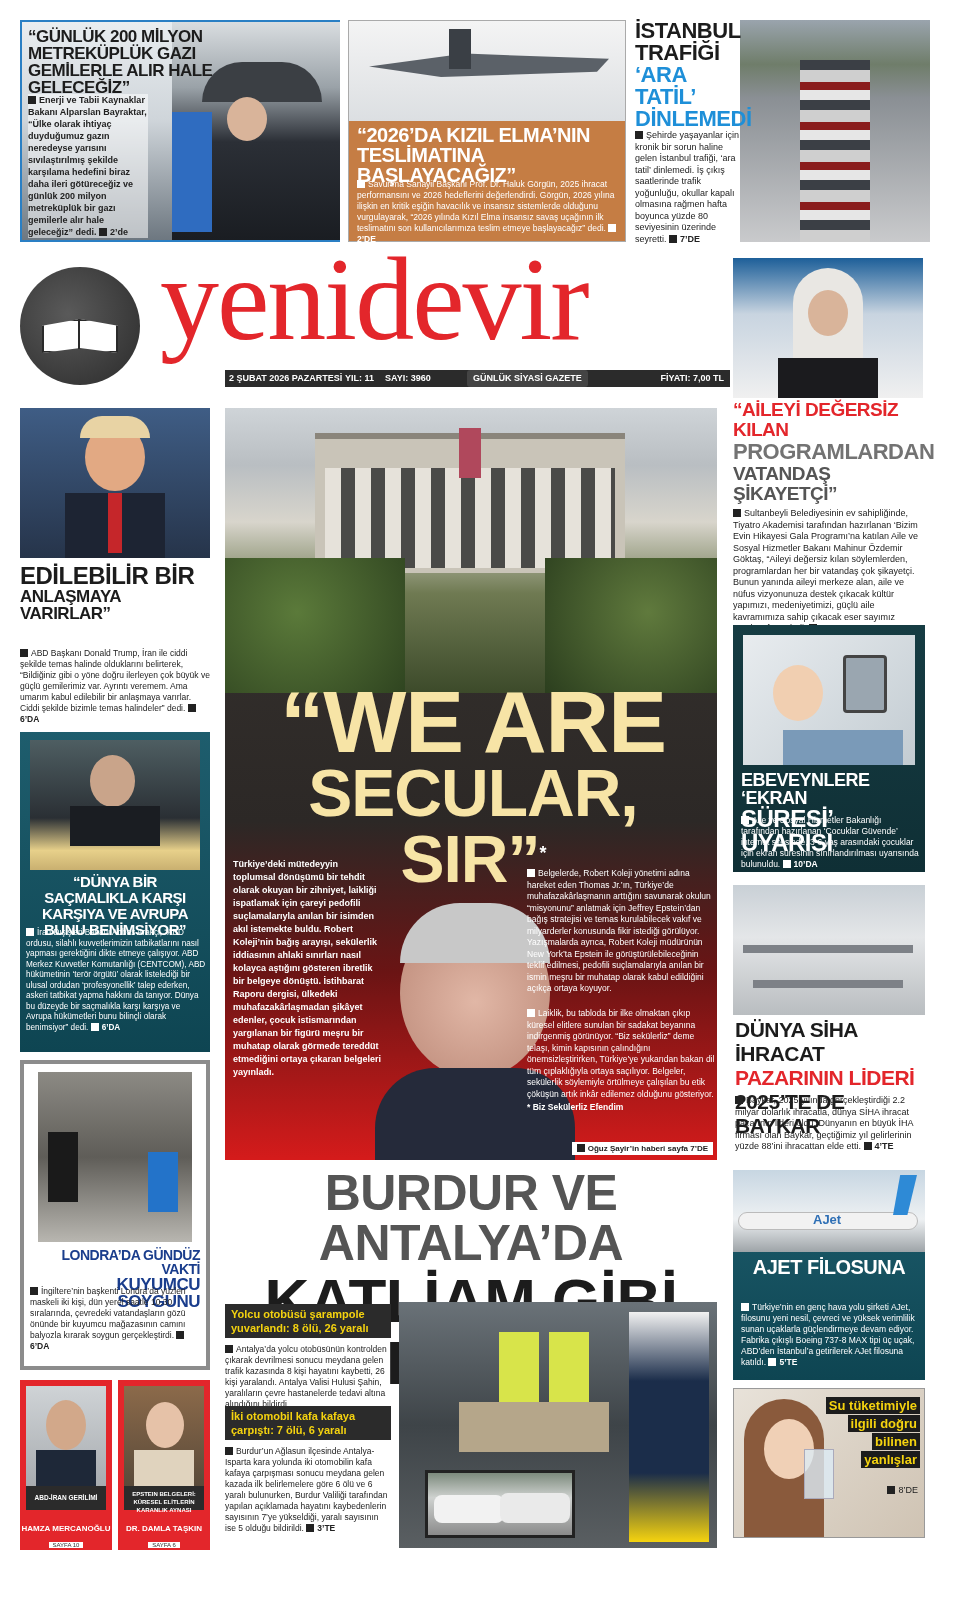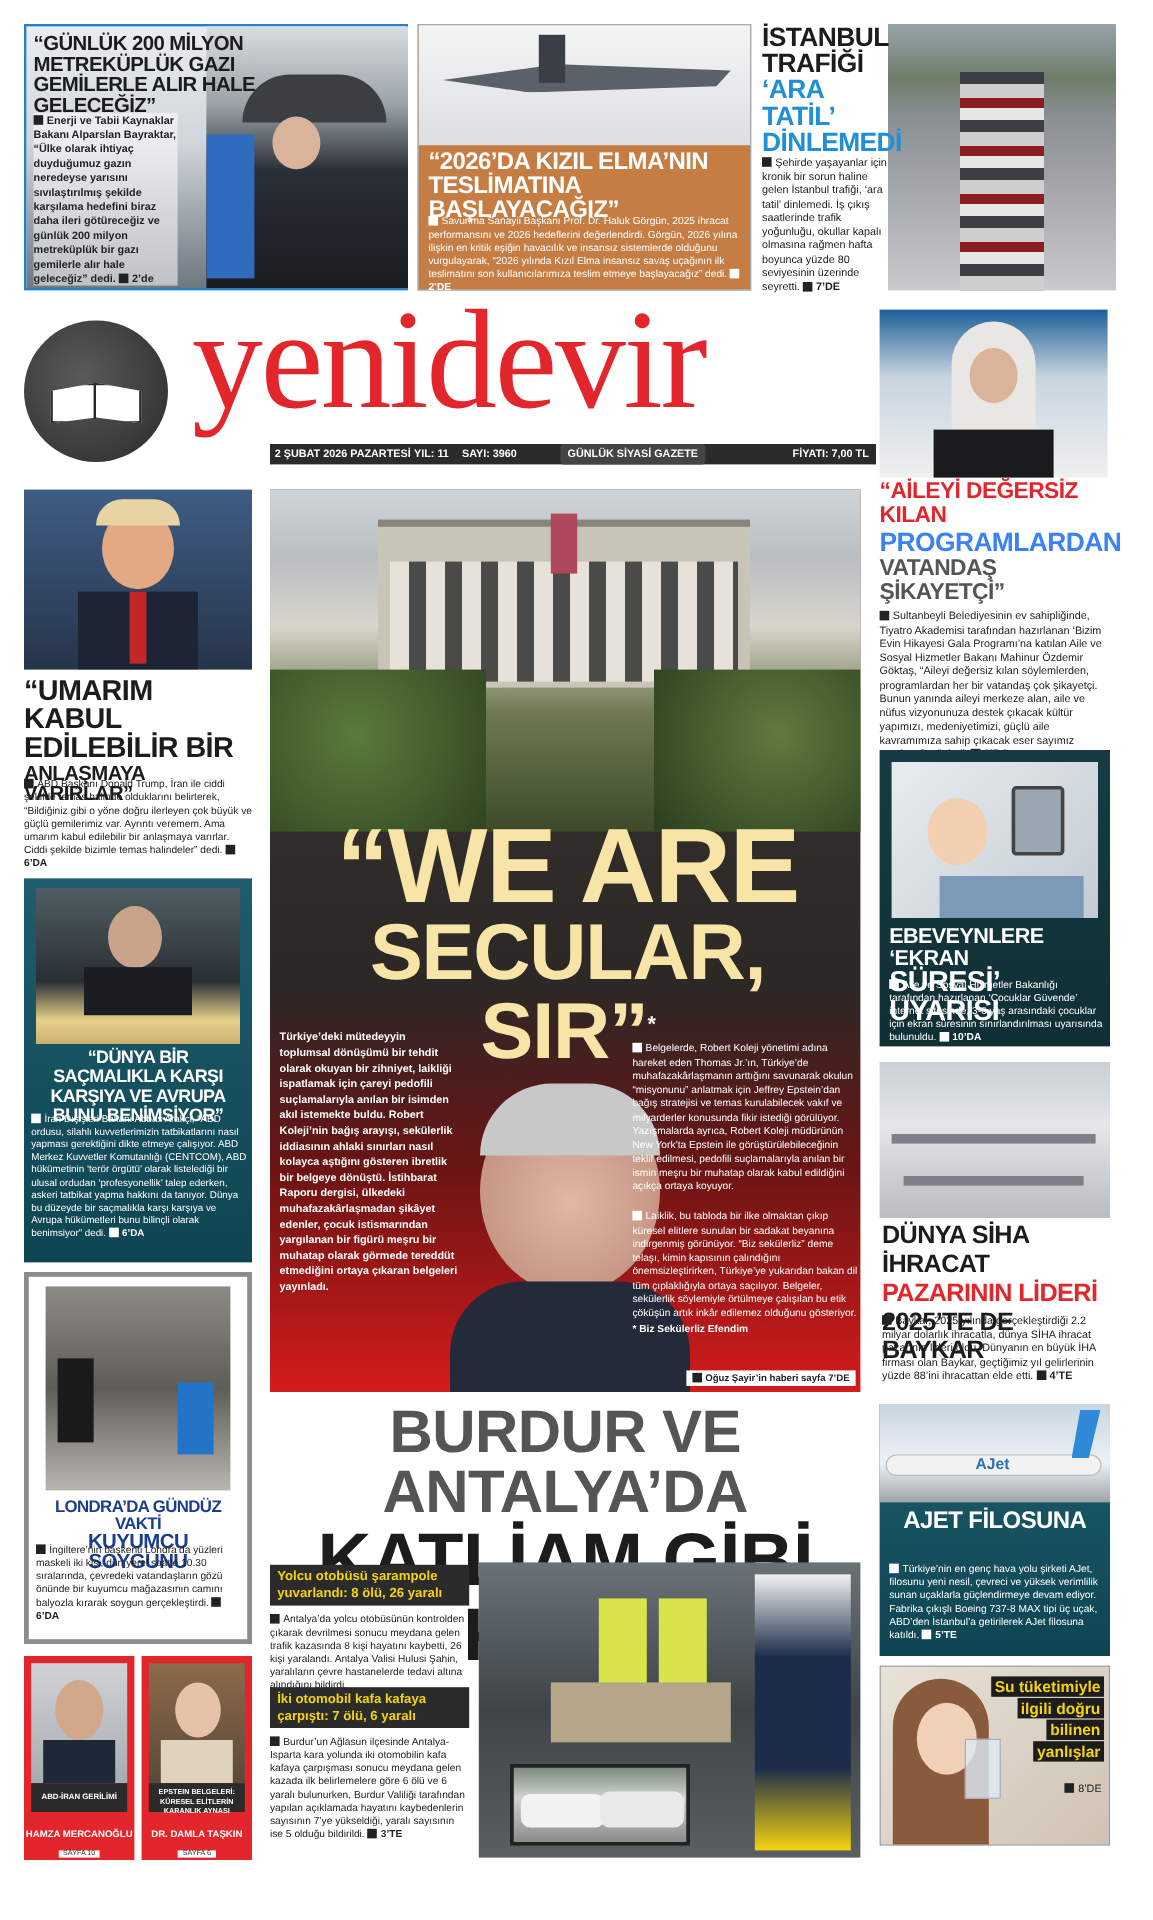--- a/index.html
+++ b/index.html
@@ -87,21 +87,21 @@
 </div>
 
 <div id="rs1" class="box">
   <div style="position:absolute;left:60px;top:10px;width:70px;height:120px;border-radius:35px 35px 10px 10px;background:#e9e7e3"></div>
   <div style="position:absolute;left:75px;top:32px;width:40px;height:46px;border-radius:50%;background:#d9b49a"></div>
   <div style="position:absolute;left:45px;top:100px;width:100px;height:40px;background:#1b1b1e"></div>
 </div>
 <div class="box" style="left:733px;top:398px;width:192px;height:222px">
   <div class="hl cond" style="font-size:19px;line-height:20px;margin-top:2px">
     <div style="color:#e3262b">“AİLEYİ DEĞERSİZ KILAN</div>
-    <div style="color:#3b82f6;font-size:22px;line-height:24px">PROGRAMLARDAN</div>
+    <div style="color:#737373;font-size:22px;line-height:24px">PROGRAMLARDAN</div>
     <div style="color:#555">VATANDAŞ ŞİKAYETÇİ”</div>
   </div>
   <div class="body-txt" style="margin-top:4px;font-size:9px;line-height:11.5px">
     <span class="sq"></span><span>Sultanbeyli Belediyesinin ev sahipliğinde, Tiyatro Akademisi tarafından hazırlanan ‘Bizim Evin Hikayesi Gala Programı’na katılan Aile ve Sosyal Hizmetler Bakanı Mahinur Özdemir Göktaş, “Aileyi değersiz kılan söylemlerden, programlardan her bir vatandaş çok şikayetçi. Bunun yanında aileyi merkeze alan, aile ve nüfus vizyonunuza destek çıkacak kültür yapımızı, medeniyetimizi, güçlü aile kavramımıza sahip çıkacak eser sayımız maalesef az” dedi.</span>
     <span class="sq"></span><span class="ref">9’DA</span>
   </div>
 </div>
 
 <div class="box dteal" style="left:733px;top:625px;width:192px;height:247px">
   <div class="photo" style="left:10px;top:10px;width:172px;height:130px;background:linear-gradient(135deg,#e8ecef,#c3ccd2)">
@@ -163,21 +163,20 @@
 </div>
 
 <div class="box" style="left:20px;top:408px;width:190px;height:320px">
   <div class="photo" style="left:0;top:0;width:190px;height:150px;background:linear-gradient(180deg,#3f5d85 0%,#26344a 100%)">
     <div style="position:absolute;left:65px;top:15px;width:60px;height:68px;border-radius:50%;background:#e2a983"></div>
     <div style="position:absolute;left:60px;top:8px;width:70px;height:22px;border-radius:30px 30px 0 0;background:#e8d3a4"></div>
     <div style="position:absolute;left:45px;top:85px;width:100px;height:65px;background:#1d2433"></div>
     <div style="position:absolute;left:88px;top:85px;width:14px;height:60px;background:#c5262a"></div>
   </div>
   <div class="abs hl cond" style="left:0;top:156px;width:190px;color:#1c1c1c">
-    <div style="font-size:24px">“UMARIM KABUL</div>
     <div style="font-size:24px">EDİLEBİLİR BİR</div>
     <div style="font-size:17px">ANLAŞMAYA VARIRLAR”</div>
   </div>
   <div class="abs body-txt" style="left:0;top:240px;width:190px;font-size:8.5px;line-height:11px">
     <span class="sq"></span><span>ABD Başkanı Donald Trump, İran ile ciddi şekilde temas halinde olduklarını belirterek, “Bildiğiniz gibi o yöne doğru ilerleyen çok büyük ve güçlü gemilerimiz var. Ayrıntı veremem. Ama umarım kabul edilebilir bir anlaşmaya varırlar. Ciddi şekilde bizimle temas halindeler” dedi.</span>
     <span class="sq"></span><span class="ref">6’DA</span>
   </div>
 </div>
 
 <div class="box teal" style="left:20px;top:732px;width:190px;height:320px">
@@ -190,21 +189,21 @@
     <span class="sq w"></span><span>İran Dışişleri Bakanı Abbas Arakçi, “ABD ordusu, silahlı kuvvetlerimizin tatbikatlarını nasıl yapması gerektiğini dikte etmeye çalışıyor. ABD Merkez Kuvvetler Komutanlığı (CENTCOM), ABD hükümetinin ‘terör örgütü’ olarak listelediği bir ulusal ordudan ‘profesyonellik’ talep ederken, askeri tatbikat yapma hakkını da tanıyor. Dünya bu düzeyde bir saçmalıkla karşı karşıya ve Avrupa hükümetleri bunu bilinçli olarak benimsiyor” dedi.</span>
     <span class="sq w"></span><span class="ref">6’DA</span>
   </div>
 </div>
 
 <div class="box" style="left:20px;top:1060px;width:190px;height:310px;border:4px solid #8c8c8c">
   <div class="photo" style="left:14px;top:8px;width:154px;height:170px;background:linear-gradient(180deg,#8c8a84 0%,#5f5d58 50%,#b8b6b0 100%)">
     <div style="position:absolute;left:10px;top:60px;width:30px;height:70px;background:#1a1a1a"></div>
     <div style="position:absolute;left:110px;top:80px;width:30px;height:60px;background:#2373c9"></div>
   </div>
-  <div class="abs hl cond" style="left:6px;top:184px;width:170px;color:#1a3d8c;text-align:center">
+  <div class="abs hl cond" style="left:6px;top:184px;width:170px;color:#1a3d8c;text-align:right">
     <div style="font-size:14px">LONDRA’DA GÜNDÜZ VAKTİ</div>
     <div style="font-size:17px">KUYUMCU SOYGUNU</div>
   </div>
   <div class="abs body-txt" style="left:6px;top:222px;width:172px;font-size:8.5px;line-height:11px">
     <span class="sq"></span><span>İngiltere’nin başkenti Londra’da yüzleri maskeli iki kişi, dün yerel saatle 10.30 sıralarında, çevredeki vatandaşların gözü önünde bir kuyumcu mağazasının camını balyozla kırarak soygun gerçekleştirdi.</span>
     <span class="sq"></span><span class="ref">6’DA</span>
   </div>
 </div>
 
 <div class="box" style="left:20px;top:1380px;width:92px;height:140px;background:#e3262b">

